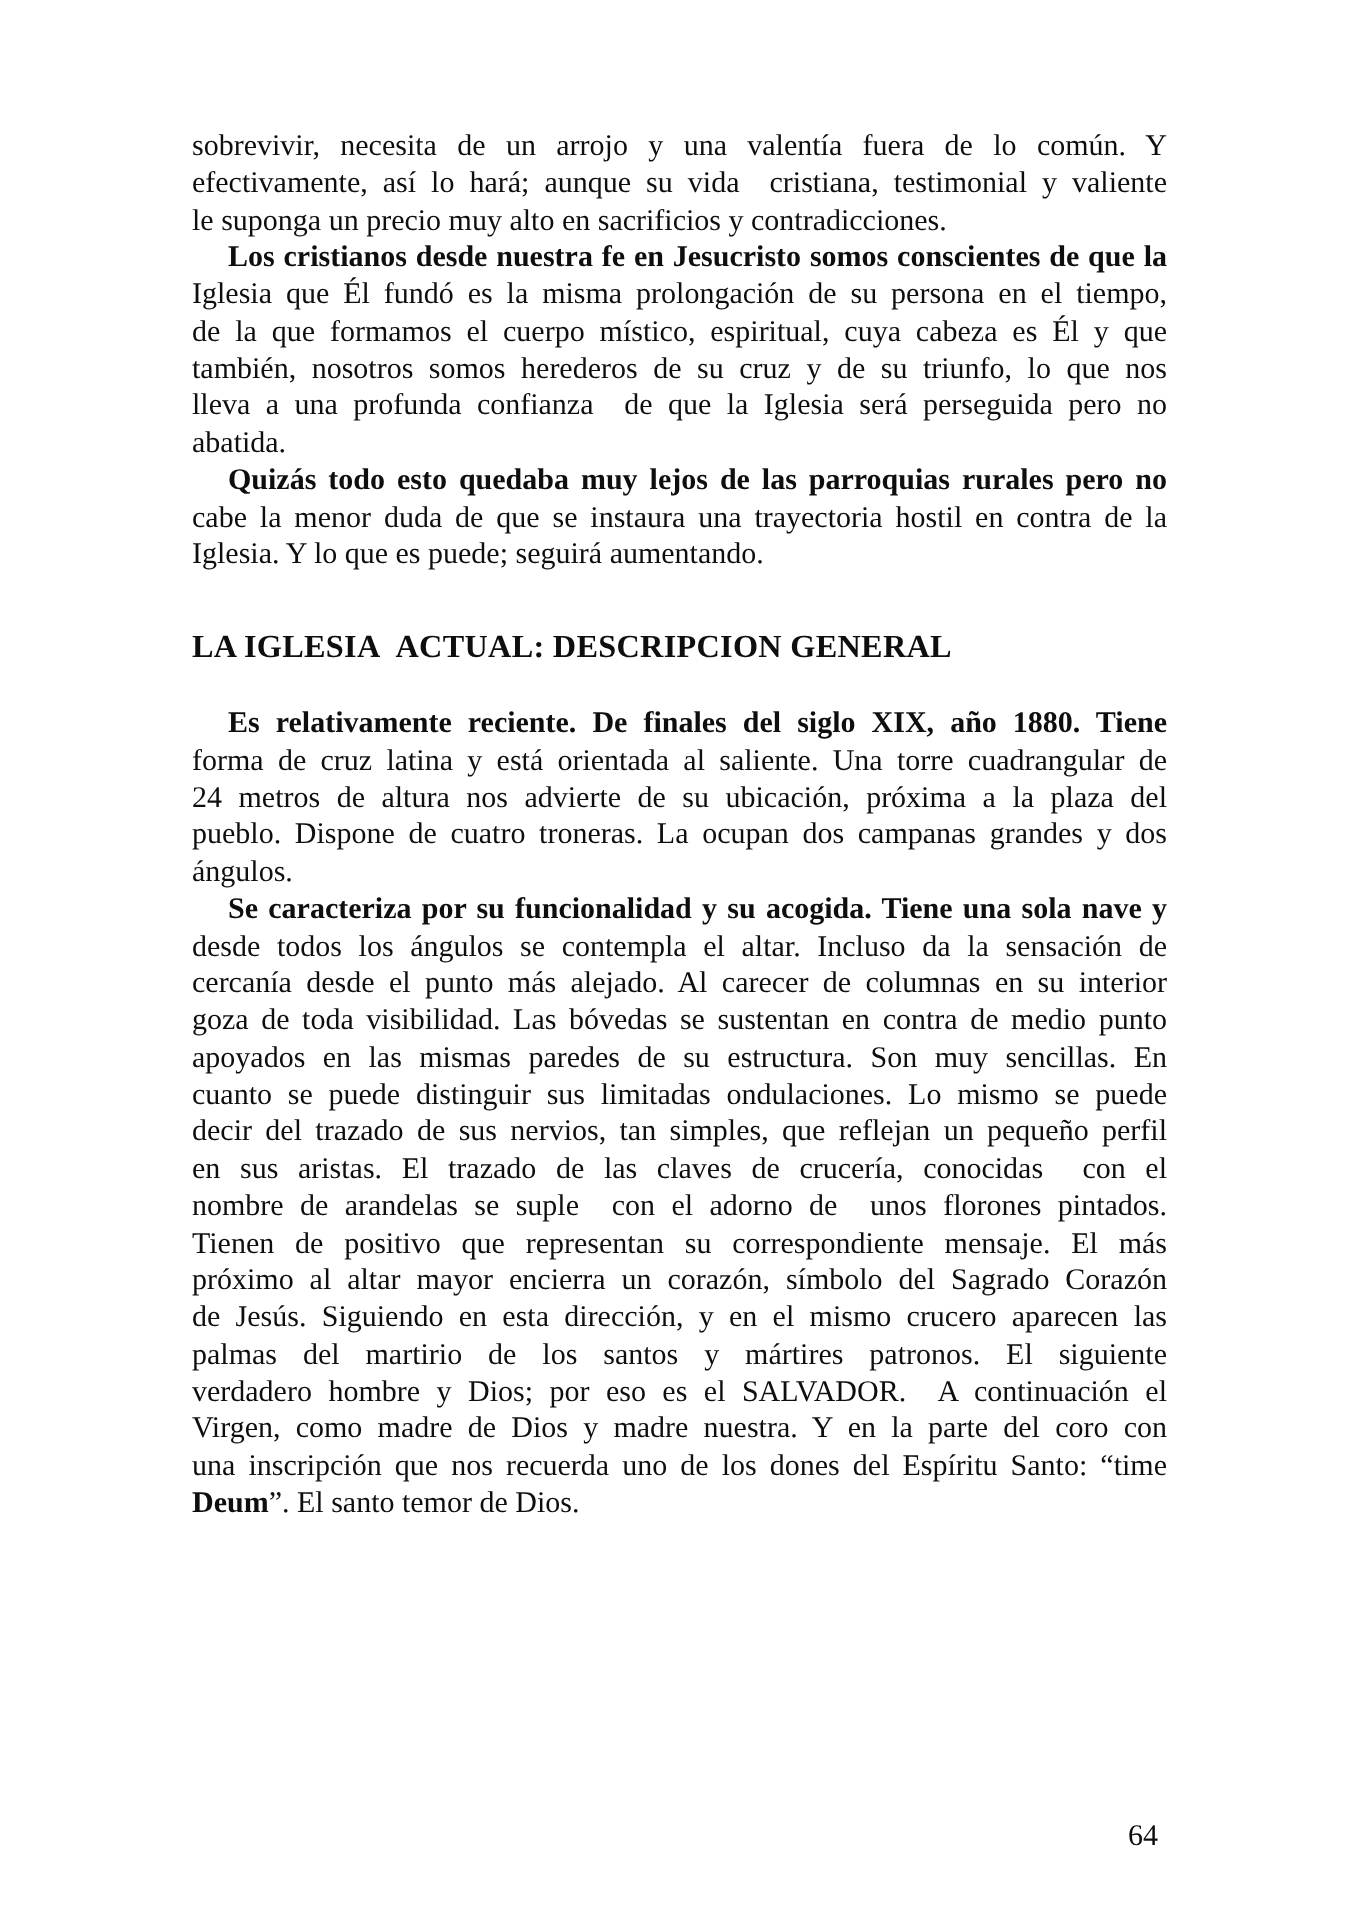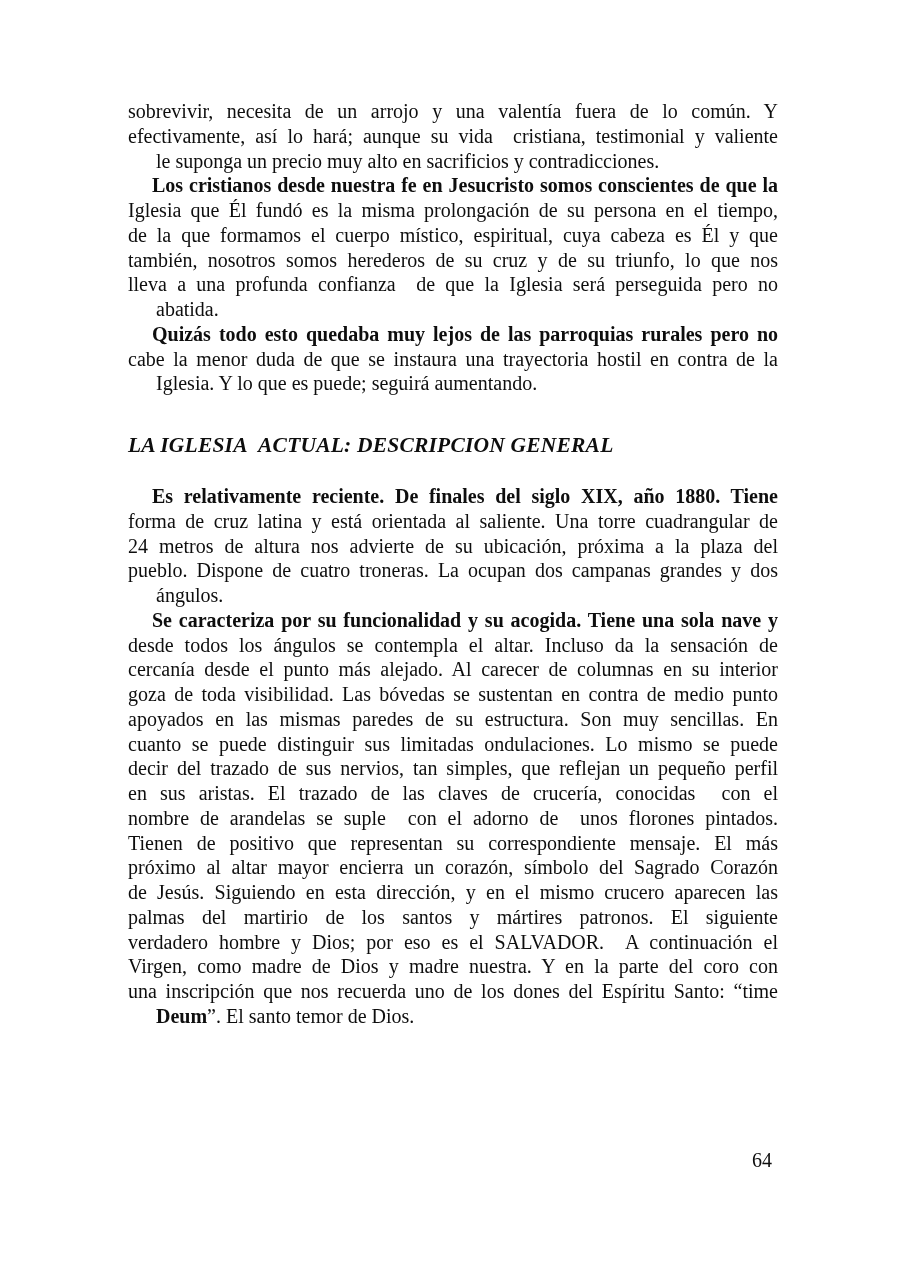--- a/index.html
+++ b/index.html
@@ -8,44 +8,43 @@
     width: 905px;
     height: 1280px;
     background: #ffffff;
     font-family: "Liberation Serif", "DejaVu Serif", serif;
     color: #0e0e0e;
     overflow: hidden;
   }
   .text-block {
     position: absolute;
     left: 128px;
-    top: 99px;
+    top: 85px;
     width: 650px;
     font-size: 20px;
     line-height: 24.75px;
   }
   .para { margin: 0; }
   .line {
     text-align: justify;
     text-align-last: justify;
   }
-  .line.last { text-align-last: auto; margin-left: 28px; }
+  .line.last { text-align-last: auto; }
   .para.indent .line.first { text-indent: 24px; font-weight: bold; }
   .heading {
     font-weight: bold;
     font-size: 21.5px;
     line-height: 26px;
     margin: 36px 0 26px 0;
     letter-spacing: 0.2px;
-    font-style: italic;
   }
   .page-number {
     position: absolute;
     left: 752px;
-    top: 1148px;
+    top: 1212px;
     font-size: 20px;
     line-height: 24px;
   }
 </style>
 </head>
 <body>
 
 <div class="page">
   <div class="text-block" id="text-block">
       <div class="para">

